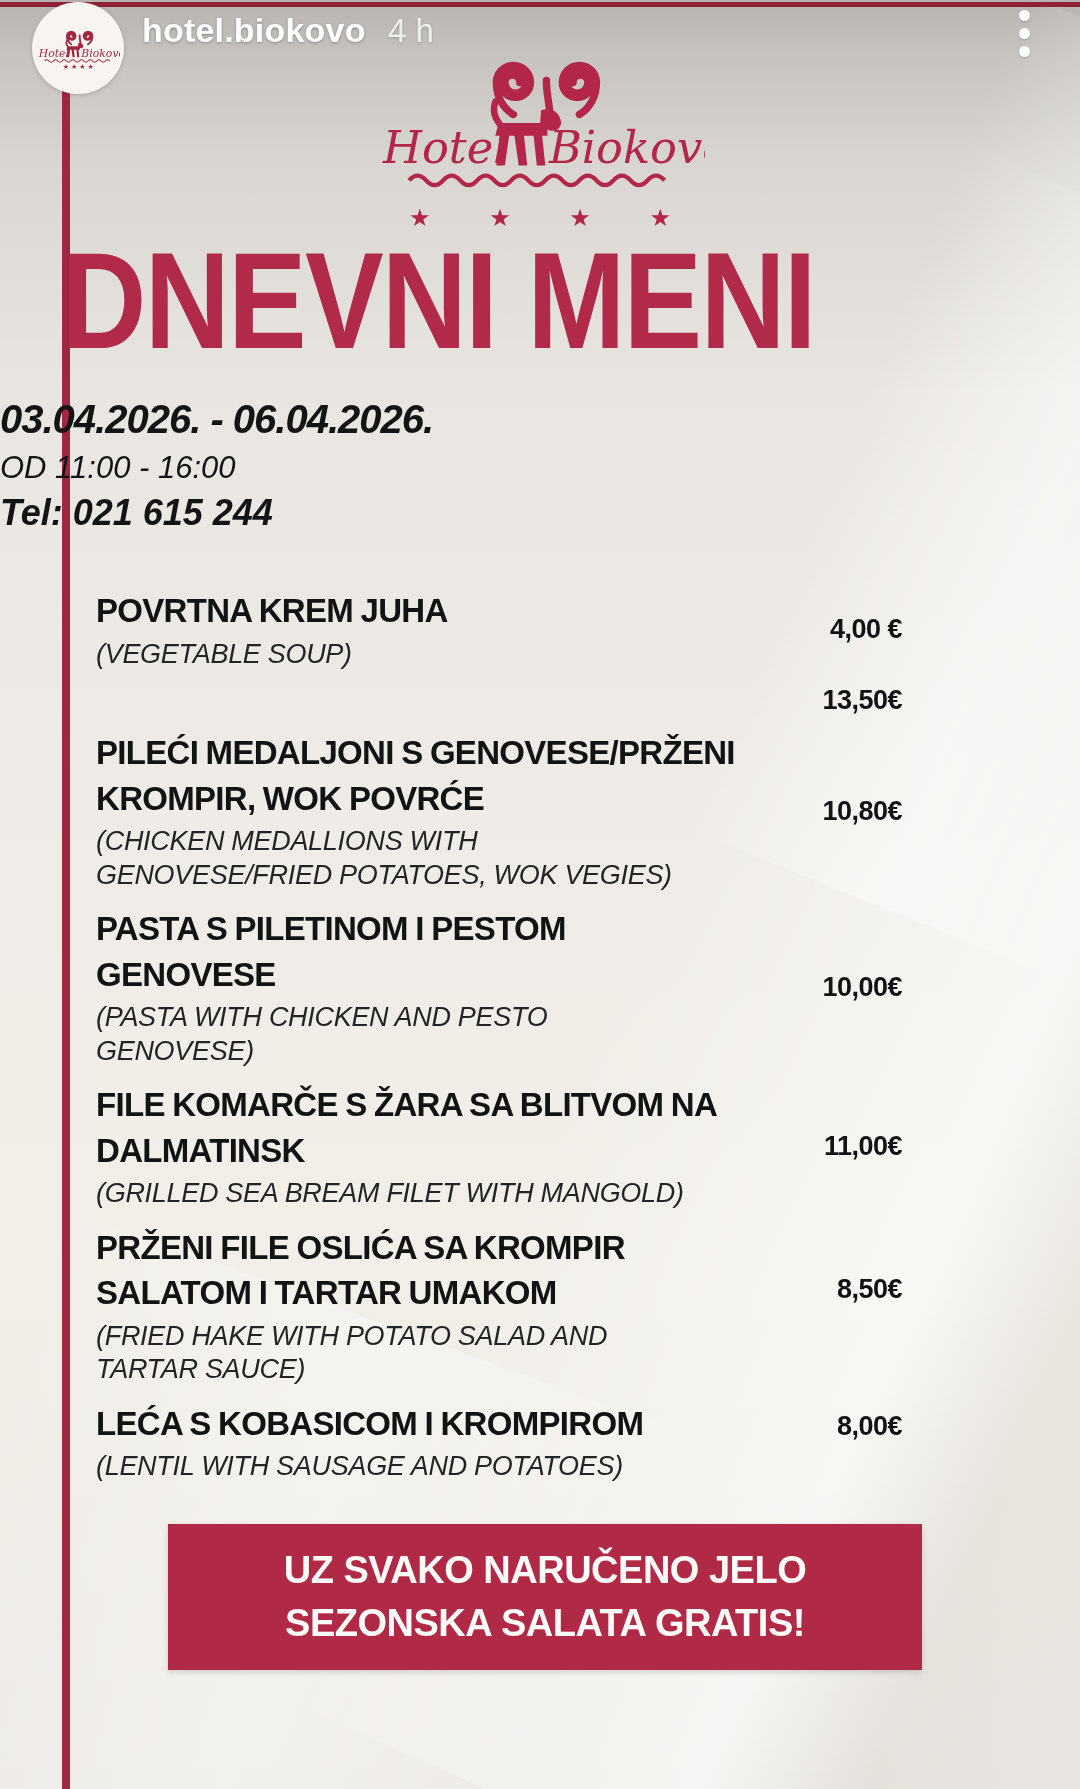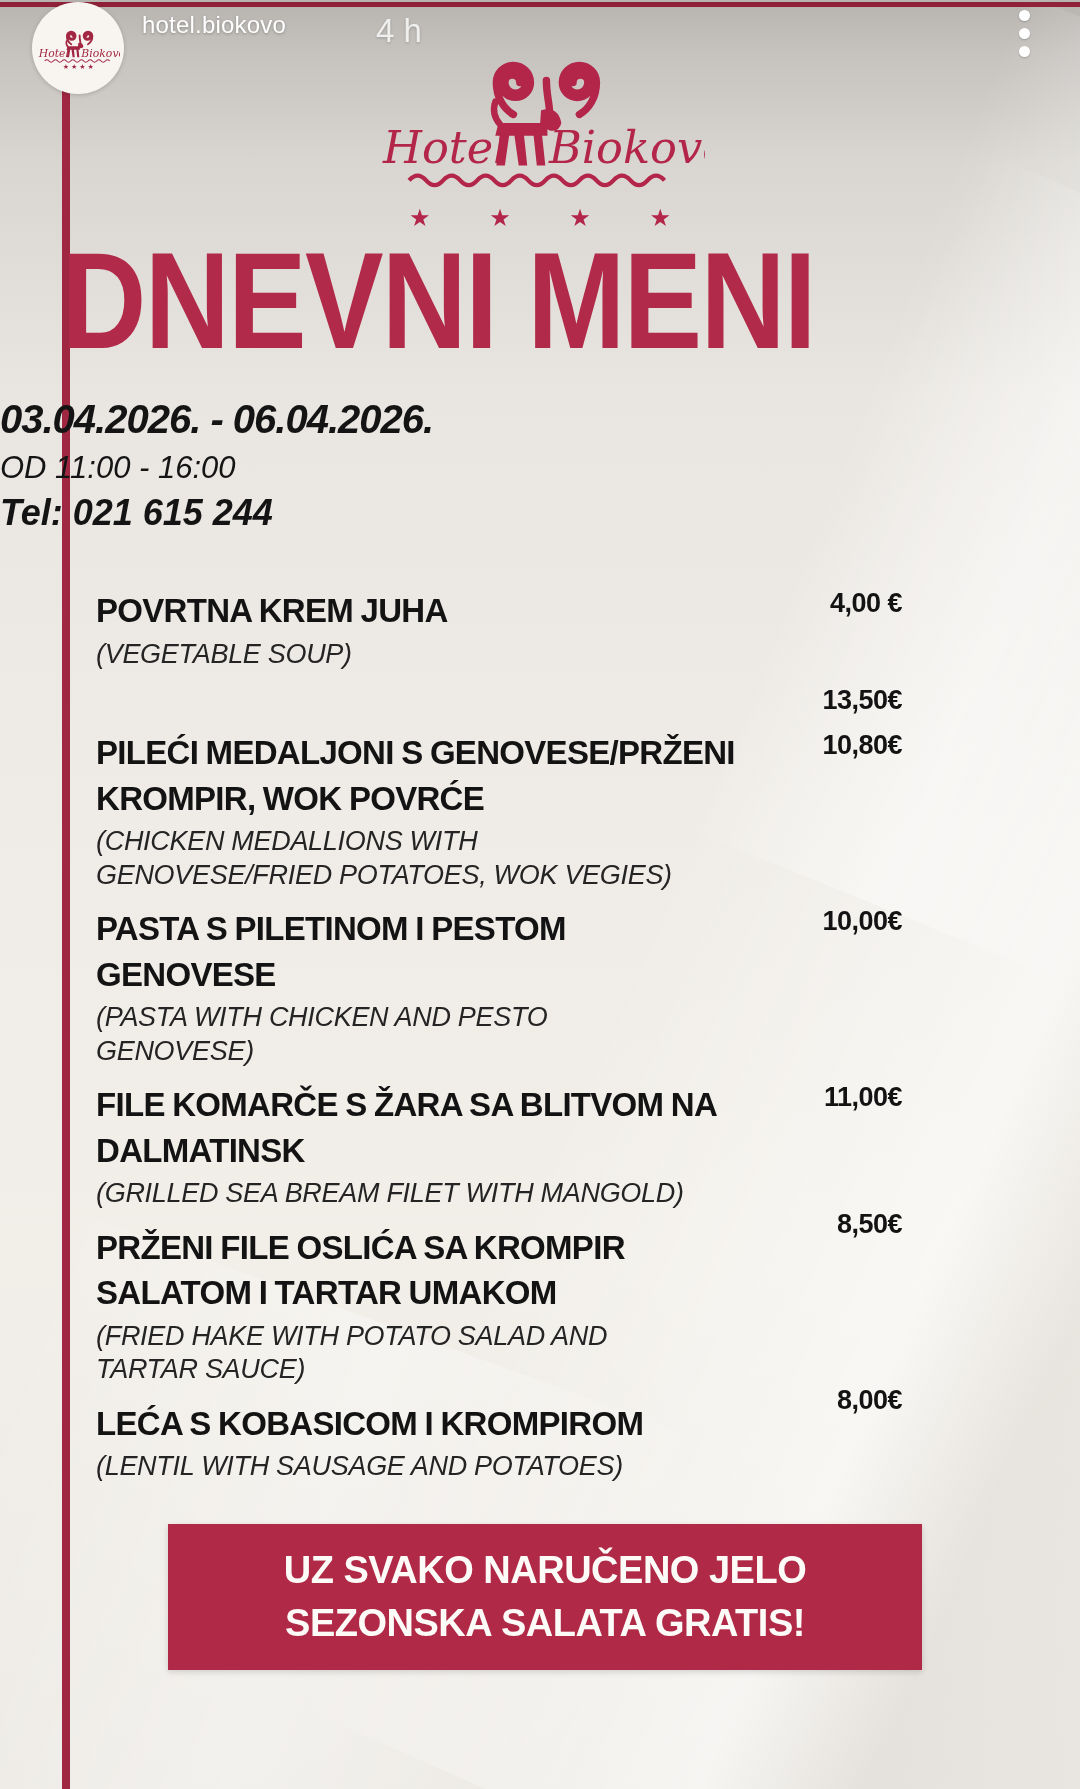--- a/index.html
+++ b/index.html
@@ -25,25 +25,25 @@
   .left-line{ position:absolute; top:7px; bottom:0; left:62px; width:8px; background:#a02741; z-index:2; }
 
   
   .story-header{ position:absolute; top:0; left:0; right:0; height:110px; z-index:10; }
   .avatar{
     position:absolute; left:32px; top:2px; width:92px; height:92px; border-radius:50%;
     background:#f8f5f0; box-shadow:0 1px 4px rgba(0,0,0,.18);
     display:flex; align-items:center; justify-content:center; overflow:hidden;
   }
   .username{
-    position:absolute; left:142px; top:11px; font-size:24px; font-weight:400; color:#ffffff;
+    position:absolute; left:142px; top:11px; font-size:34px; font-weight:700; color:#ffffff;
     text-shadow:0 1px 3px rgba(0,0,0,.28); letter-spacing:.2px;
   }
   .timestamp{
-    position:absolute; left:376px; top:12px; font-size:33px; font-weight:400; color:rgba(255,255,255,.82);
+    position:absolute; left:388px; top:12px; font-size:33px; font-weight:400; color:rgba(255,255,255,.82);
     text-shadow:0 1px 3px rgba(0,0,0,.2);
   }
   .more{ position:absolute; left:1004px; top:10px; width:40px; height:60px; cursor:pointer; }
   .more i{ display:block; width:11px; height:11px; border-radius:50%; background:#fff; margin:0 auto 7px;
     box-shadow:0 1px 2px rgba(0,0,0,.2); }
 
   
   .menu{ position:relative; z-index:3; }
 
   .logo-wrap{ padding-top:44px; text-align:center; color:#b3264a; }
@@ -55,21 +55,21 @@
     display:inline-block; font-size:137px; line-height:1; font-weight:700; color:#b22a49;
     letter-spacing:-2px; white-space:nowrap; transform:scaleX(.86); transform-origin:center;
   }
 
   .center-col{ width:950px; color:#141414; }
   .date-range{ margin-top:28px; font-size:40px; font-weight:700; font-style:italic; letter-spacing:-1px; }
   .hours{ margin-top:8px; font-size:31px; font-style:italic; }
   .phone{ margin-top:6px; font-size:36px; font-weight:700; font-style:italic; }
 
   .items{ margin:54px 0 0 96px; width:806px; color:#131313; }
-  .item{ display:flex; align-items:flex-start; margin-bottom:14px; }
+  .item{ display:flex; align-items:center; margin-bottom:14px; }
   .item-main{ max-width:640px; }
   .item-name{ font-size:33px; font-weight:700; line-height:1.38; letter-spacing:-.7px; word-spacing:-1px; }
   .item-desc{ margin-top:4px; max-width:600px; font-size:27px; font-style:italic; line-height:1.24; letter-spacing:-.3px; color:#242424; }
   .item-price{ margin-left:auto; flex-shrink:0; font-size:27px; font-weight:700; letter-spacing:-.5px; white-space:nowrap; }
   .item:nth-child(6) .item-price, .item:nth-child(7) .item-price{ transform:translateY(-16px); }
 
   .banner{
     margin:40px 0 0 168px; width:754px; min-height:146px; background:#b02a48;
     display:flex; align-items:center; justify-content:center; text-align:center;
     padding:20px 26px; box-shadow:0 2px 6px rgba(0,0,0,.15);

